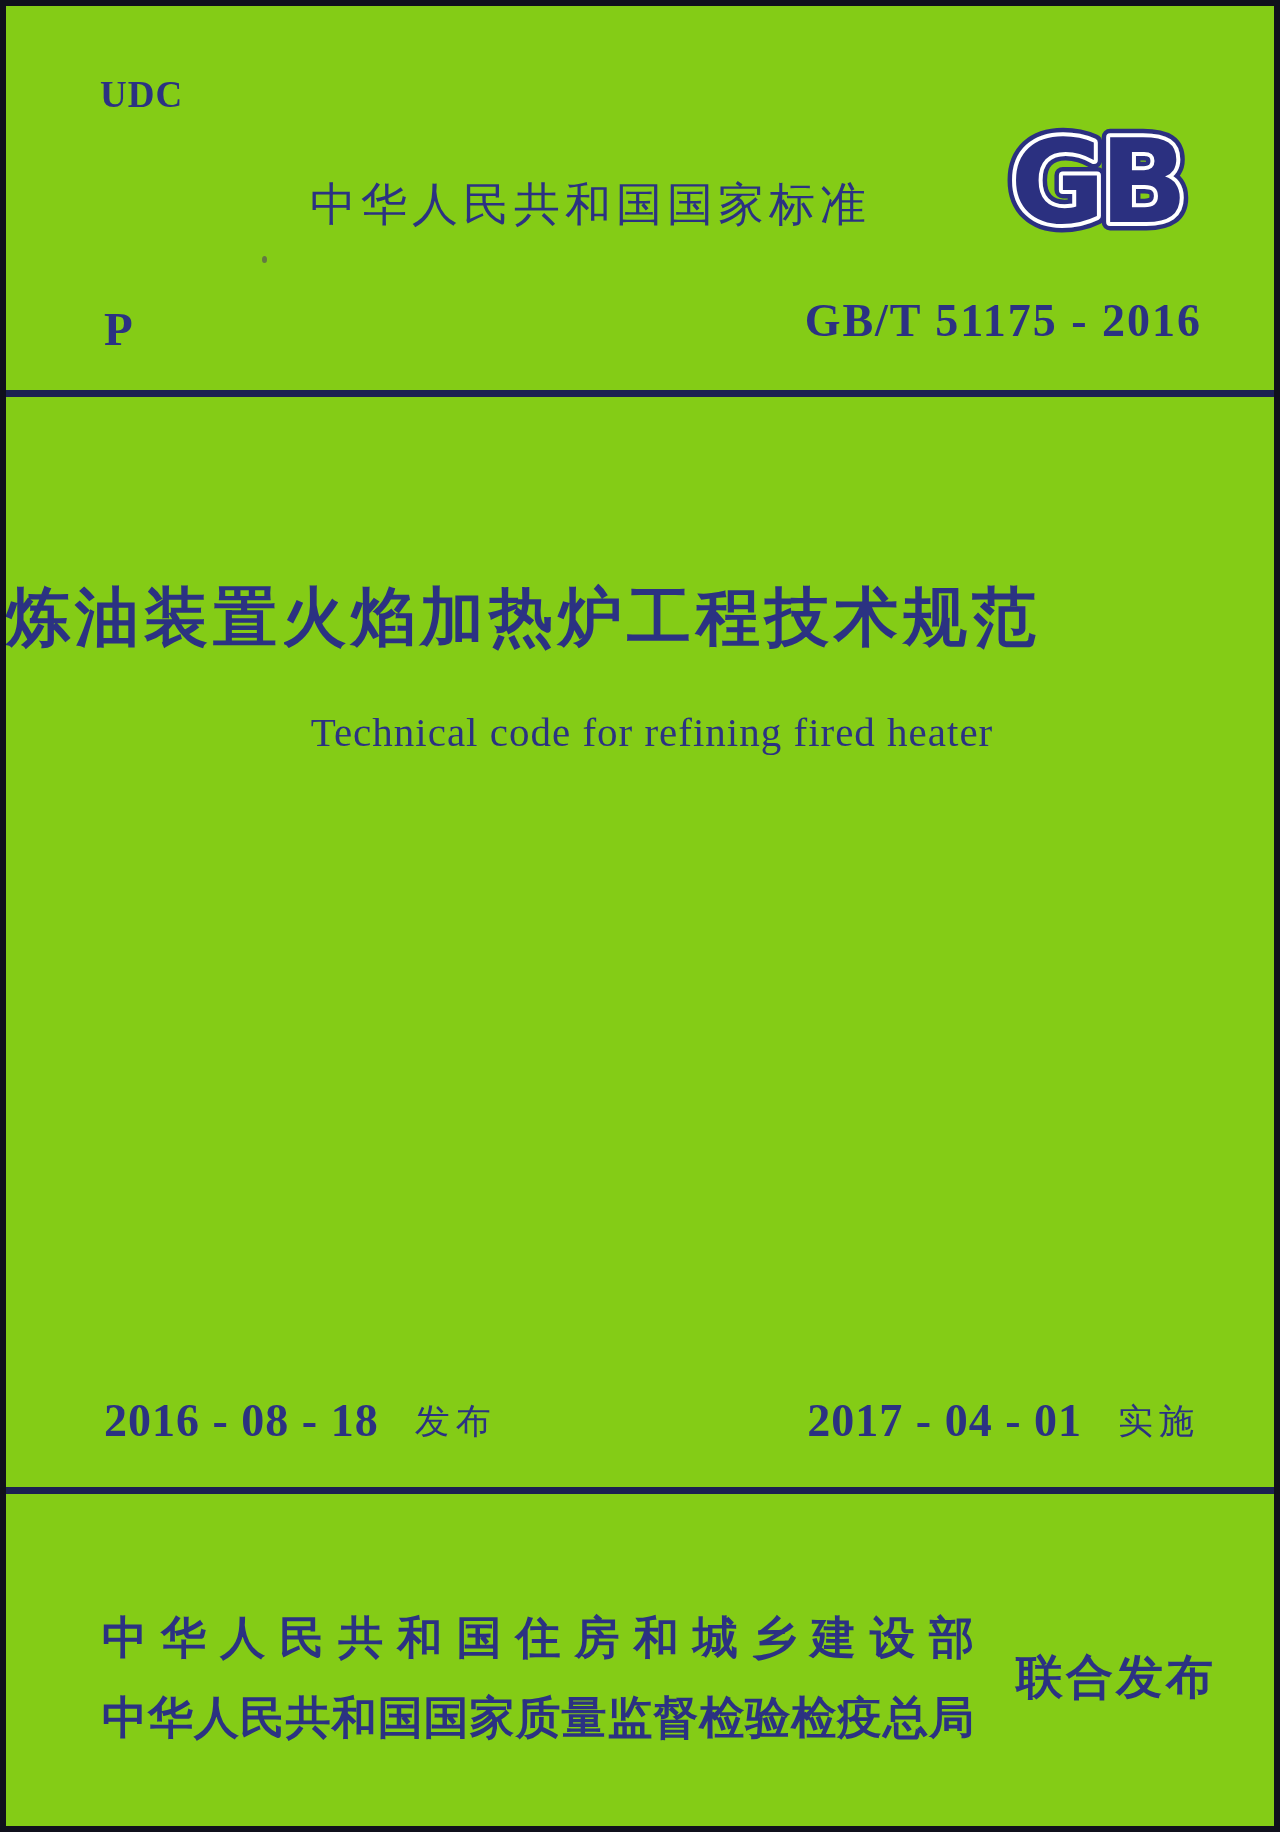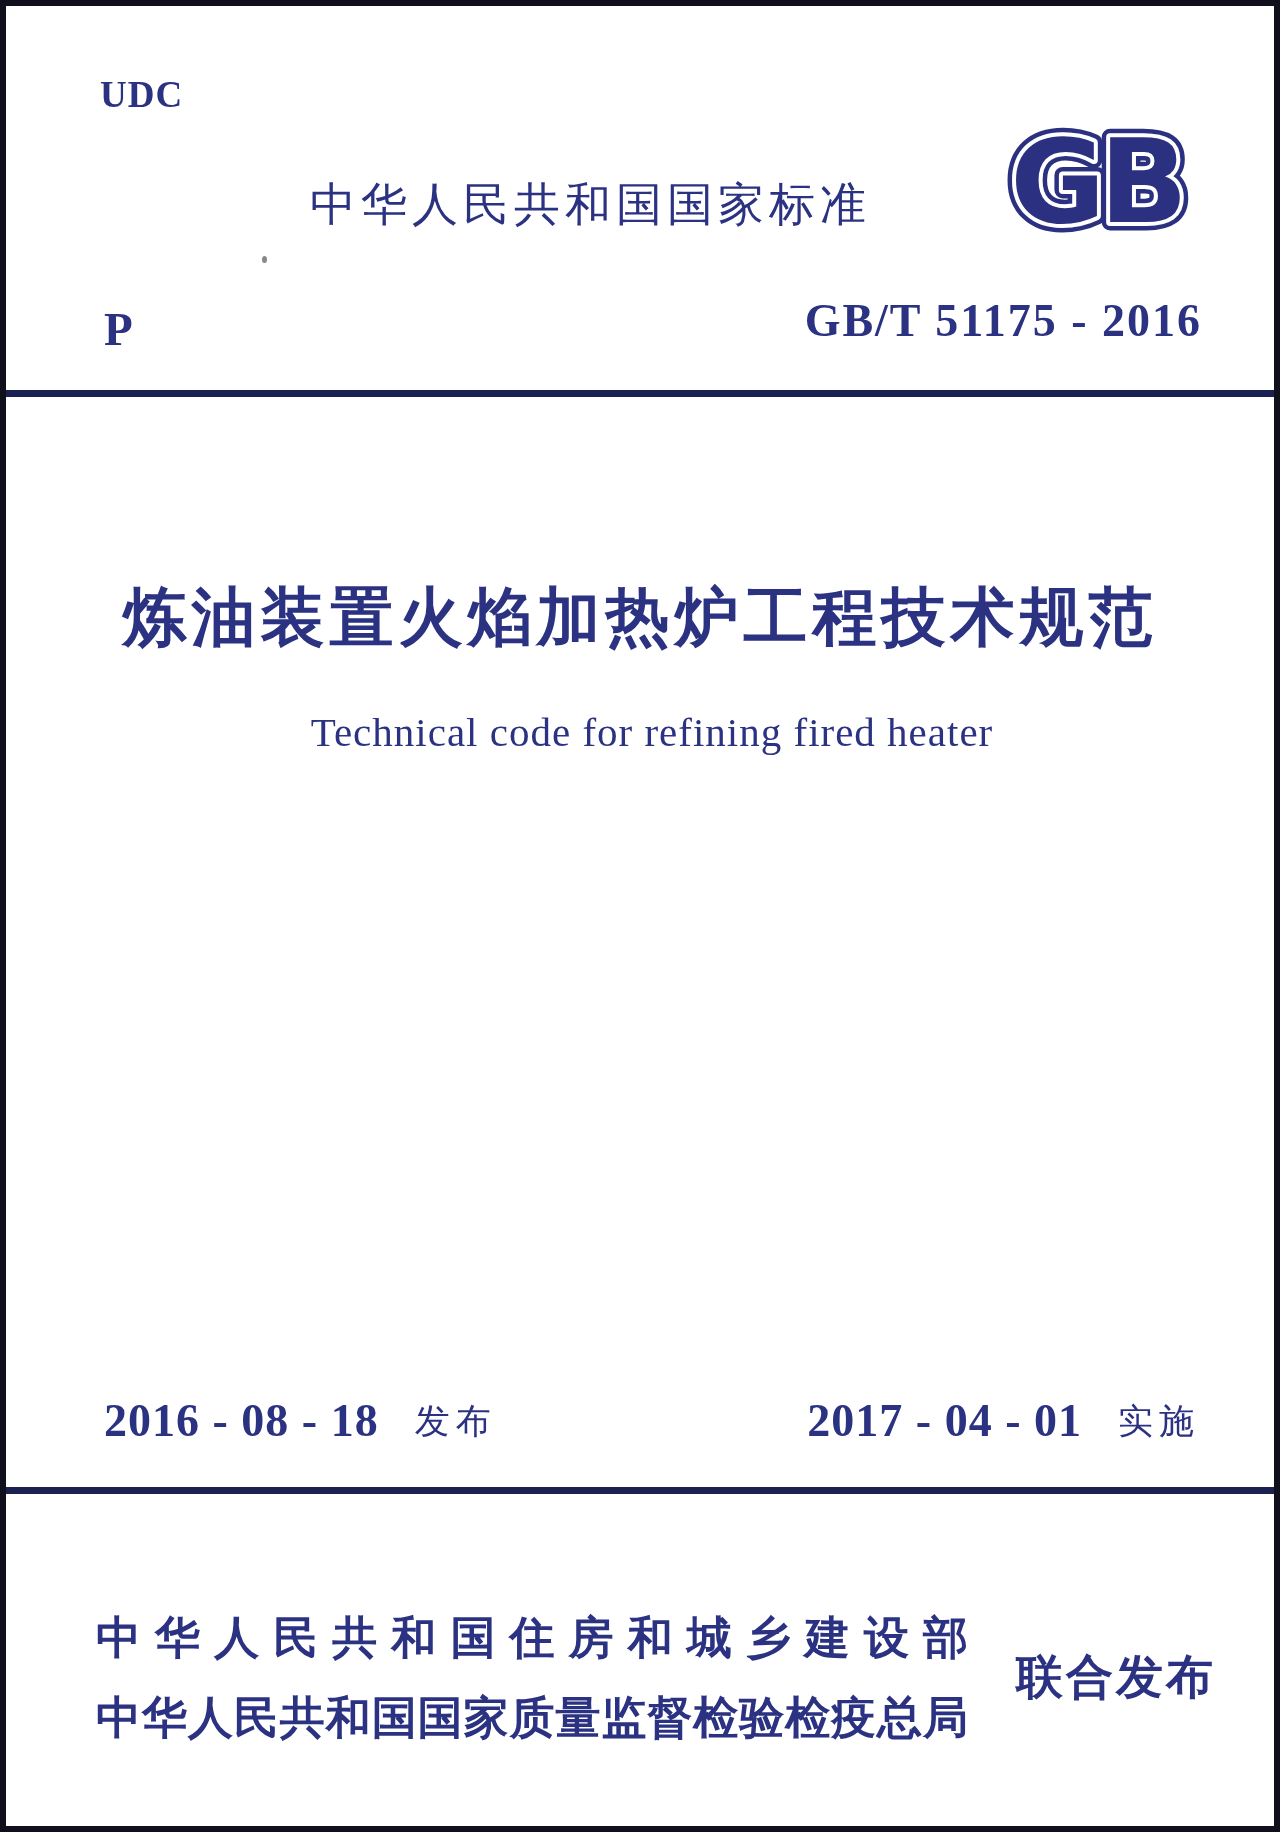--- a/index.html
+++ b/index.html
@@ -1,20 +1,20 @@
 <!DOCTYPE html>
 <html><head>
 <meta charset="utf-8">
 <style>
   html,body{margin:0;padding:0;background:#e8e8e8;}
   .page{
     position:relative;
     width:1280px;height:1832px;
     margin:0 auto;
-    background:#ffffff;
+    background:#84cc16;
     border:6px solid #10101c;
     box-sizing:border-box;
     overflow:hidden;
     font-family:"Liberation Serif","DejaVu Serif",serif;
     color:#2b3282;
   }
   .abs{position:absolute;line-height:1;}
 
   .udc{left:94px;top:70px;font-size:37px;font-weight:bold;letter-spacing:1px;}
   .std-heading{
@@ -24,36 +24,36 @@
   }
   .gb-logo{left:972px;top:108px;width:236px;height:128px;}
   .class-code{left:98px;top:300px;font-size:47px;font-weight:bold;}
   .std-number{right:72px;top:292px;font-size:46px;font-weight:bold;letter-spacing:2px;}
 
   .rule{left:0;width:1280px;height:7px;background:#1b2151;}
   .rule-top{top:384px;}
   .rule-bottom{top:1481px;}
 
   .title-cn{
-    left:0;top:580px;width:1268px;text-align:center;
+    left:0;top:580px;width:1268px;text-align:left;
     font-size:64px;font-weight:700;letter-spacing:5px;
   }
   .title-en{
     left:12px;top:706px;width:1268px;text-align:center;
     font-size:41px;font-weight:500;letter-spacing:1px;
   }
 
   .date-group{top:1392px;display:flex;align-items:center;gap:36px;}
   .date-issue{left:98px;}
   .date-impl{right:74px;}
   .date-num{font-size:46px;font-weight:bold;letter-spacing:1px;}
   .date-label{font-size:35px;font-weight:400;letter-spacing:6px;}
 
   .publisher{
-    left:90px;width:872px;
+    left:96px;width:872px;
     font-size:45px;font-weight:700;
     text-align:justify;text-align-last:justify;
   }
   .publisher-1{top:1610px;}
   .publisher-2{top:1690px;}
   .joint-label{left:1010px;top:1648px;font-size:47px;font-weight:700;letter-spacing:3px;}
 
   .scan-dot{left:256px;top:250px;width:5px;height:7px;background:#555;border-radius:50%;opacity:.7;}
 </style>
 </head>

